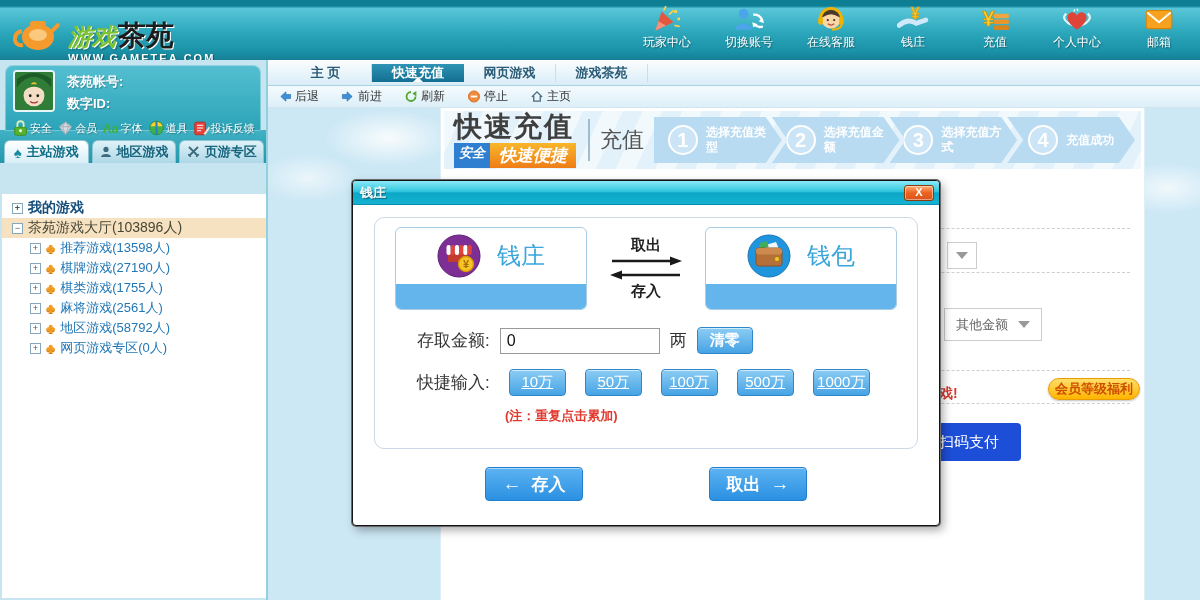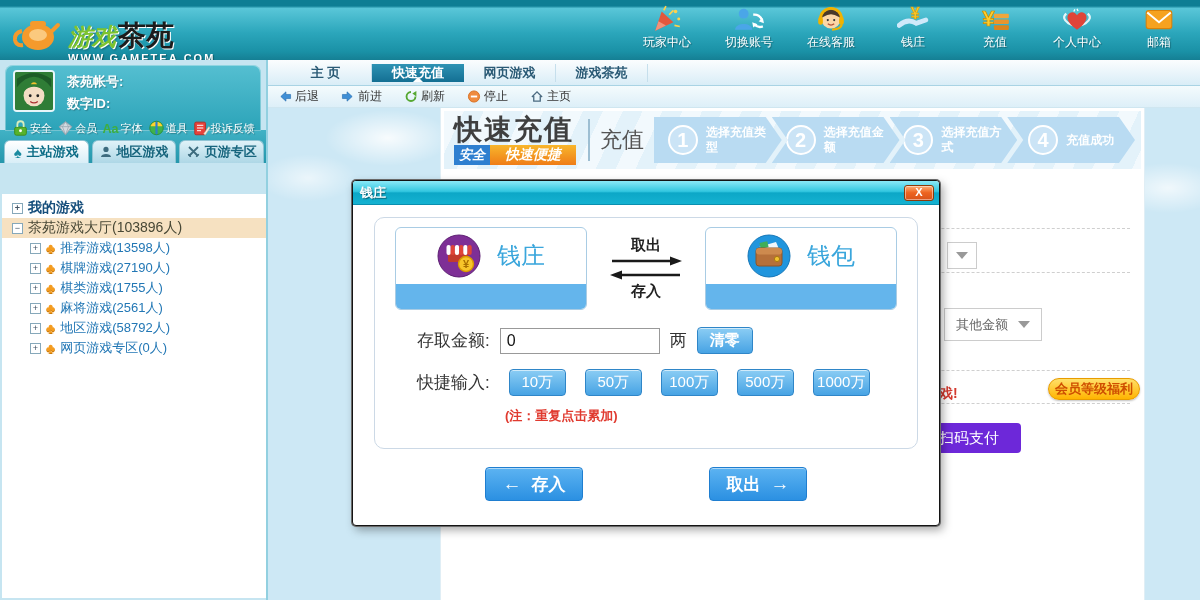--- a/index.html
+++ b/index.html
@@ -63,40 +63,40 @@
       radial-gradient(80px 36px at 900px 80px,rgba(255,255,255,.7),rgba(255,255,255,0) 70%);}
   .panel{position:absolute;left:172px;top:0;width:705px;bottom:0;background:#fff;border-left:1px solid #e0eef5;border-right:1px solid #e0eef5;}
 
   
   .banner{position:absolute;left:3px;top:3px;right:3px;height:58px;display:flex;align-items:center;
     background:repeating-linear-gradient(115deg,#f2f9fd 0 18px,#e3f2fa 18px 36px);}
   .btitle{display:flex;flex-direction:column;margin-left:10px;flex:none;}
   .btitle .t1{font-size:28px;font-weight:bold;color:#3f3f3f;letter-spacing:2px;line-height:1.05;}
   .badges{display:flex;margin-top:1px;}
   .badge-safe{background:#2e7fd0;color:#fff;font-size:13px;font-weight:bold;font-style:italic;padding:1px 5px;}
-  .badge-fast{background:linear-gradient(#f8b62c,#ef7d17);color:#fff;font-size:14px;font-weight:bold;font-style:italic;padding:1px 15px;}
+  .badge-fast{background:linear-gradient(#f8b62c,#ef7d17);color:#fff;font-size:17px;font-weight:bold;font-style:italic;padding:1px 9px;}
   .bdiv{width:2px;height:42px;background:#9dbed2;margin:0 10px 0 12px;flex:none;}
   .bsection{font-size:22px;color:#555;flex:none;margin-right:10px;}
   .steps{flex:1;display:flex;height:46px;margin-right:6px;}
   .step{flex:1;display:flex;align-items:center;justify-content:center;gap:8px;background:#b9dbf2;margin-left:-10px;
     clip-path:polygon(0 0,calc(100% - 16px) 0,100% 50%,calc(100% - 16px) 100%,0 100%,16px 50%);}
   .step.first{margin-left:0;clip-path:polygon(0 0,calc(100% - 16px) 0,100% 50%,calc(100% - 16px) 100%,0 100%);}
   .stepnum{width:30px;height:30px;border-radius:50%;background:#cbe4f6;border:2px solid #fff;color:#fff;font-size:20px;font-weight:bold;display:flex;align-items:center;justify-content:center;flex:none;}
   .steplbl{font-size:12px;font-weight:bold;color:#fff;width:62px;line-height:1.25;}
   .steplbl.one{width:auto;}
 
   
   .dash{position:absolute;left:14px;right:14px;border-top:1px dashed #cfcfcf;}
   .ddstub{position:absolute;left:506px;top:134px;width:30px;height:27px;border:1px solid #ccc;background:#fff;display:flex;align-items:center;justify-content:center;cursor:pointer;}
   .tri{width:0;height:0;border-left:6px solid transparent;border-right:6px solid transparent;border-top:7px solid #999;}
   .otheramt{position:absolute;left:503px;top:200px;width:98px;height:33px;border:1px solid #ccc;background:#fff;display:flex;align-items:center;justify-content:center;gap:10px;font-size:13px;color:#666;cursor:pointer;}
   .partialred{position:absolute;left:484px;top:277px;font-size:14px;font-weight:bold;color:#d4392e;}
   .vippill{position:absolute;left:607px;top:270px;width:92px;height:22px;border-radius:11px;border:1px solid #e89c00;
     background:linear-gradient(#ffe06a,#ffb400);color:#cf4f00;font-size:13px;font-weight:bold;display:flex;align-items:center;justify-content:center;box-shadow:0 1px 2px rgba(0,0,0,.25);cursor:pointer;}
-  .scanpay{position:absolute;left:476px;top:315px;width:104px;height:30px;background:#6d28d9;border-radius:4px;color:#fff;font-size:15px;display:flex;align-items:center;justify-content:center;cursor:pointer;}
+  .scanpay{position:absolute;left:476px;top:315px;width:104px;height:38px;background:#1d4ed8;border-radius:4px;color:#fff;font-size:15px;display:flex;align-items:center;justify-content:center;cursor:pointer;}
   .promo{position:absolute;left:3px;top:420px;width:192px;bottom:0;background:#d9edf7;border-right:1px solid #d2dade;color:#d43a2f;font-size:13px;line-height:1.7;padding:14px 12px 0 14px;}
 
   
   .dialog{position:absolute;left:352px;top:180px;width:588px;height:346px;z-index:10;background:#fff;border:1px solid #141414;border-radius:4px;box-shadow:0 0 0 1px #6a6a6a,3px 4px 10px rgba(0,0,0,.35);}
   .dtitle{height:24px;display:flex;align-items:center;padding:0 5px 0 7px;border-radius:3px 3px 0 0;border-bottom:1px solid #0a8faf;
     background:linear-gradient(#8ae9f7 0%,#33c7e0 45%,#0ca7c7 52%,#15b2d1 100%);}
   .dtitle .txt{font-size:13px;font-weight:bold;color:#fff;text-shadow:1px 1px 1px rgba(0,0,0,.45);}
   .dclose{margin-left:auto;width:30px;height:16px;border:1px solid #8d3a08;border-radius:3px;color:#fff;font-size:11px;font-weight:bold;line-height:1;
     display:flex;align-items:center;justify-content:center;background:linear-gradient(#ffb077,#ed6420 48%,#d8531a);box-shadow:inset 0 0 0 1px rgba(255,255,255,.45);cursor:pointer;}
   .dbody{position:absolute;left:3px;right:3px;top:24px;bottom:3px;background:#fff;}
@@ -106,21 +106,21 @@
   .cardtop{height:56px;display:flex;align-items:center;justify-content:center;gap:16px;}
   .cardlabel{font-size:24px;color:#3aa6dc;}
   .cardbar{height:25px;background:#64b5ec;}
   .exchange{flex:1;display:flex;flex-direction:column;align-items:center;padding-top:8px;}
   .exchange .word{font-size:15px;font-weight:bold;color:#222;line-height:1.3;}
   .amountrow{display:flex;align-items:center;gap:10px;margin:17px 0 0 42px;font-size:17px;color:#333;}
   .amtinput{width:160px;height:26px;border:1px solid #999;font-size:16px;padding:0 6px;font-family:inherit;color:#111;}
   .bluebtn{background:linear-gradient(#8bcdf4,#47a3e4);border:1px solid #2f86c8;border-radius:4px;color:#fff;display:flex;align-items:center;justify-content:center;cursor:pointer;box-shadow:inset 0 1px 0 rgba(255,255,255,.6);}
   .clearbtn{width:56px;height:27px;font-size:15px;font-weight:bold;}
   .quickrow2{display:flex;align-items:center;gap:19px;margin:15px 0 0 42px;font-size:17px;color:#333;}
-  .qbtn{width:57px;height:27px;font-size:15px;}
+  .qbtn{width:57px;height:27px;font-size:15px;text-decoration:underline;}
   .dnote{margin:11px 0 0 130px;font-size:13px;font-weight:bold;color:#e03a2f;}
   .actions{position:absolute;left:0;right:0;top:262px;display:flex;justify-content:center;gap:126px;}
   .abtn{width:98px;height:34px;background:linear-gradient(#5cb3f2,#2b90e2);border:1px solid #1f7ed0;border-radius:4px;color:#fff;font-size:17px;font-weight:bold;display:flex;align-items:center;justify-content:center;gap:10px;box-shadow:inset 0 1px 0 rgba(255,255,255,.5);cursor:pointer;}
   .abtn .arr{font-size:19px;font-weight:bold;}
 </style>
 </head>
 <body>
 
 <div class="stage">
 

